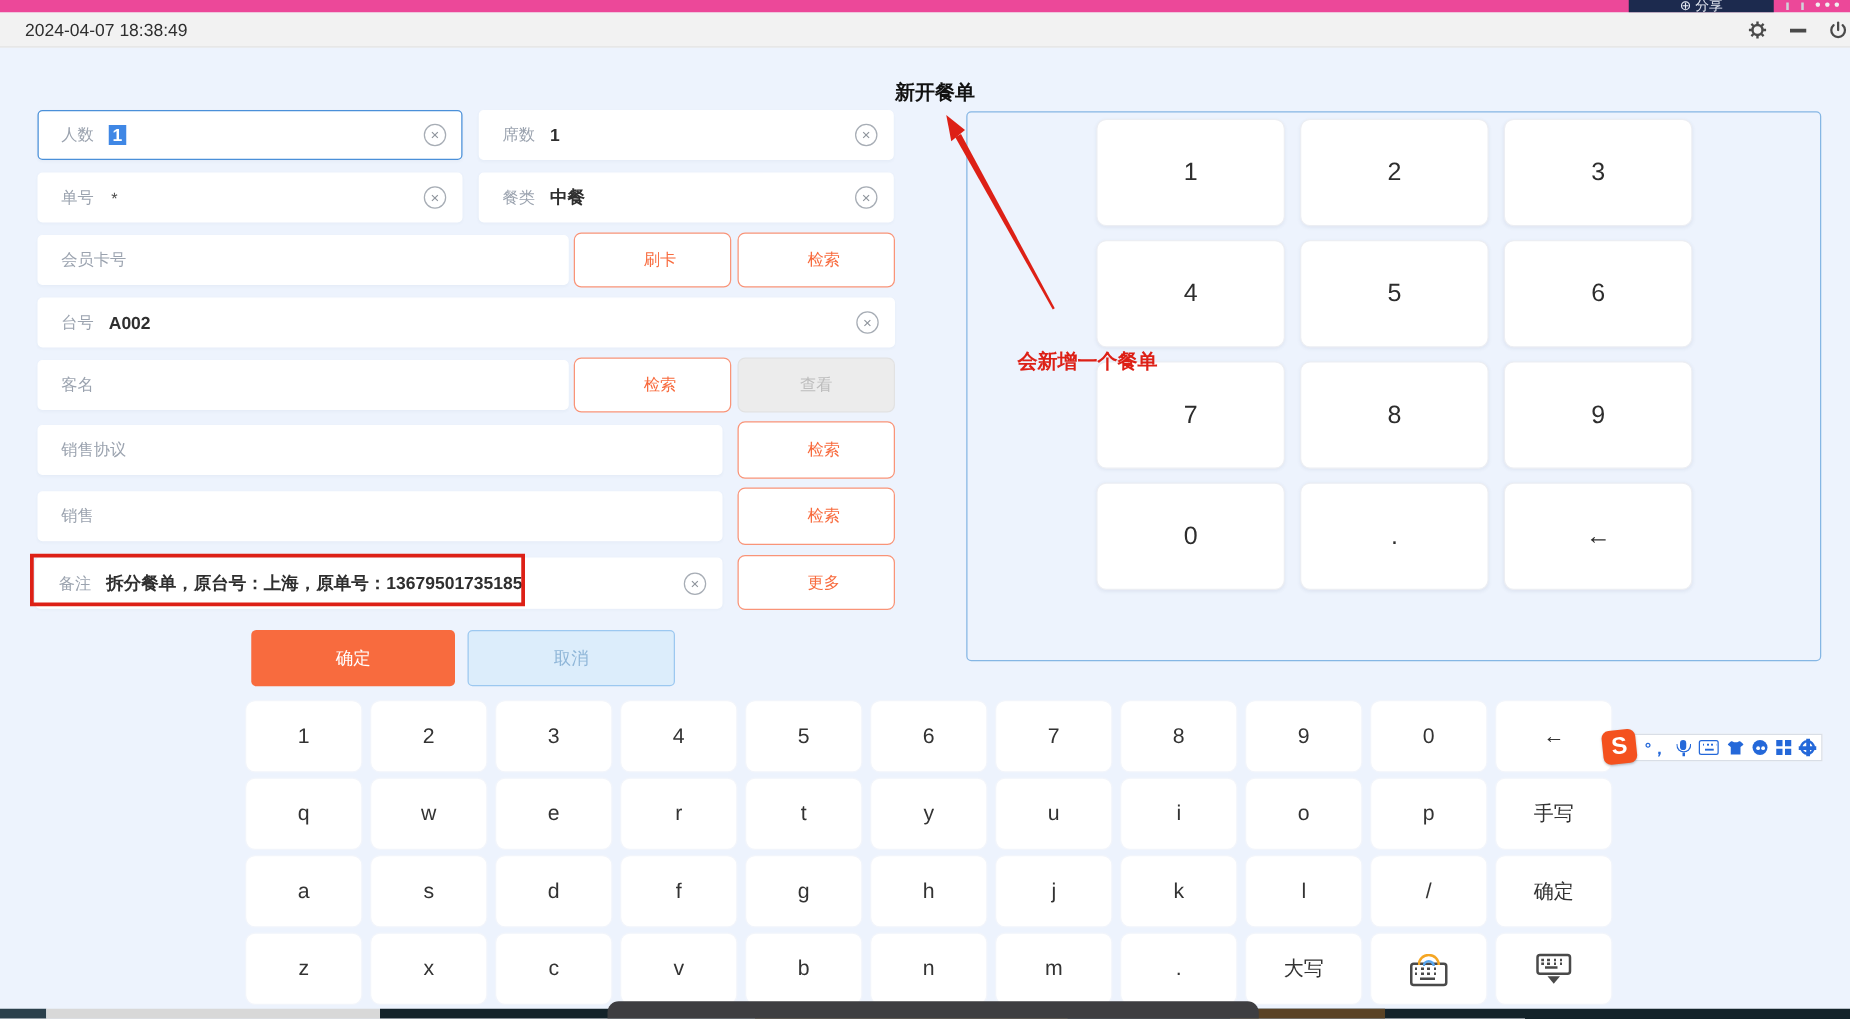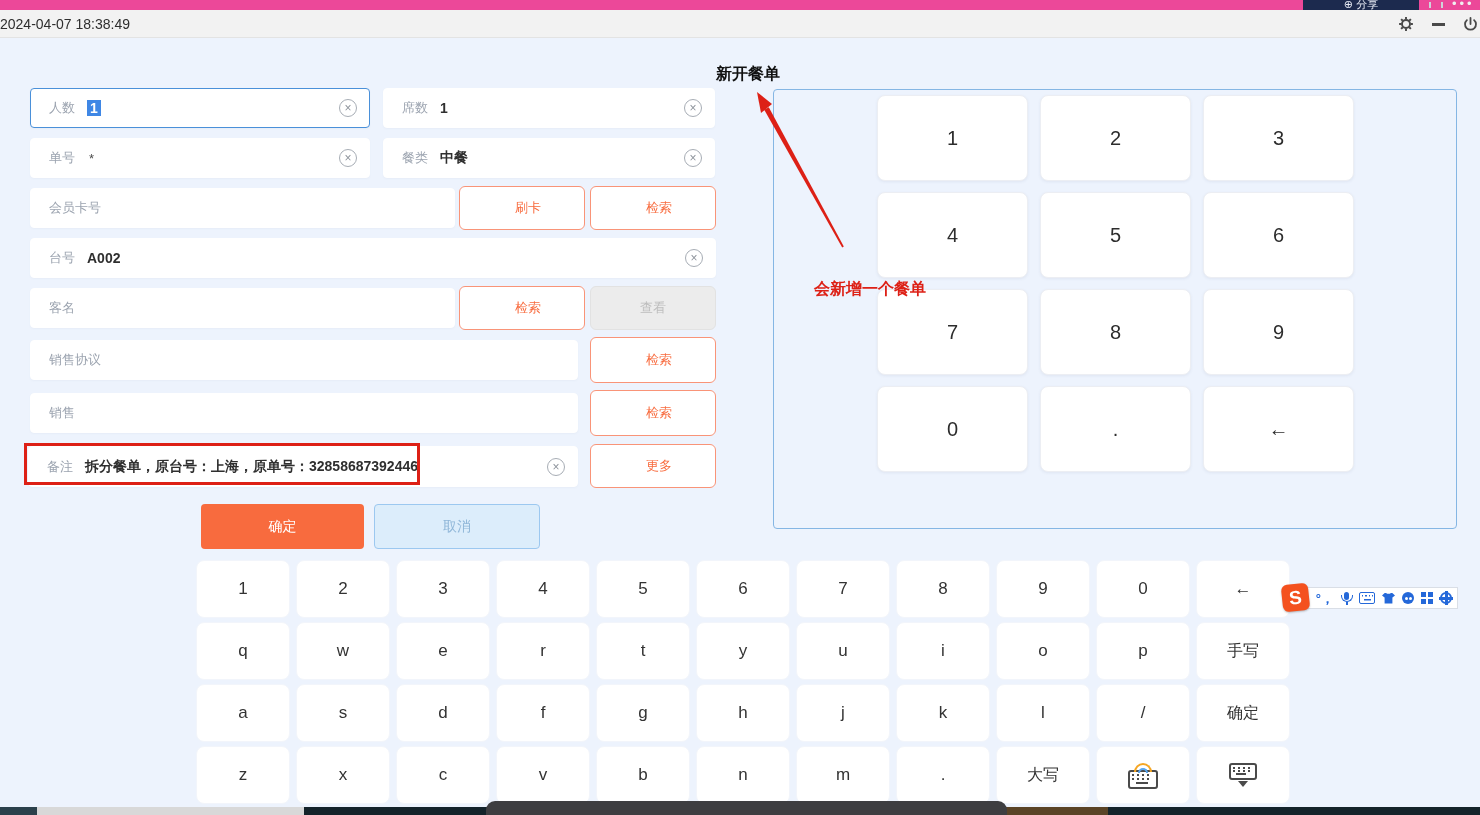--- a/index.html
+++ b/index.html
@@ -9,21 +9,21 @@
   .os-bar{position:absolute;left:0;top:0;width:1480px;height:10px;background:#ec4899;}
   .share-chip{position:absolute;left:1303px;top:0;width:116px;height:10px;background:#1c2a4e;
               overflow:hidden;color:#e8ecf5;font-size:11px;display:flex;align-items:flex-start;
               justify-content:center;gap:4px;}
   .share-chip span{transform:translateY(-3px);white-space:nowrap;}
   .os-tick{position:absolute;top:2px;width:2px;height:6px;background:#cfd3da;}
   .os-dots{position:absolute;top:-4px;left:1452px;color:#f0f0f0;font-size:13px;letter-spacing:3px;}
   
   .titlebar{position:absolute;left:0;top:10px;width:1480px;height:28px;background:#f2f2f2;
             border-bottom:1px solid #e3e3e3;display:flex;align-items:center;box-sizing:border-box;}
-  .datetime{font-size:14px;color:#2e2e2e;text-align:right;}
+  .datetime{margin-left:20px;font-size:14px;color:#2e2e2e;text-align:right;}
   .win-controls{position:absolute;right:0;top:0;height:28px;display:flex;align-items:center;gap:18px;padding-right:2px;}
   .minus{display:inline-block;width:13px;height:3px;background:#4a4a4a;}
   
   .field{position:absolute;background:#fff;border:1px solid #fff;border-radius:4px;display:flex;
          align-items:center;padding:0 12px 0 18px;box-sizing:border-box;box-shadow:0 1px 2px rgba(80,100,140,.04);}
   .field.focus{border-color:#4a90d9;}
   .flabel{font-size:13px;color:#9ba3af;margin-right:12px;white-space:nowrap;}
   .fval{font-size:14px;color:#2f2f2f;font-weight:600;}
   .fval.sel{background:#3f87e5;color:#fff;padding:0 3px;font-weight:700;}
   .star{font-size:13px;color:#4c4c4c;margin-left:2px;}
@@ -179,21 +179,21 @@
   </div>
   <div class="obtn" style="left:590px;top:337px;width:126px;height:46px;">检索</div>
 
   <div class="field" style="left:30px;top:393px;width:548px;height:40px;">
     <span class="flabel">销售</span>
   </div>
   <div class="obtn" style="left:590px;top:390px;width:126px;height:46px;">检索</div>
 
   <div class="field" style="left:28px;top:446px;width:550px;height:41px;">
     <span class="flabel">备注</span>
-    <span class="fval" style="white-space:nowrap;">拆分餐单，原台号：上海，原单号：32858687392446</span>
+    <span class="fval" style="white-space:nowrap;">拆分餐单，原台号：上海，原单号：13679501735185</span>
     <span class="clear"></span>
   </div>
   <div class="obtn" style="left:590px;top:444px;width:126px;height:44px;">更多</div>
 
   <div class="btn-confirm" style="left:201px;top:504px;width:163px;height:45px;">确定</div>
   <div class="btn-cancel" style="left:374px;top:504px;width:166px;height:45px;">取消</div>
 
   <div class="num-panel"></div>
   <div class="numpad">
       <div class="npkey">1</div>

